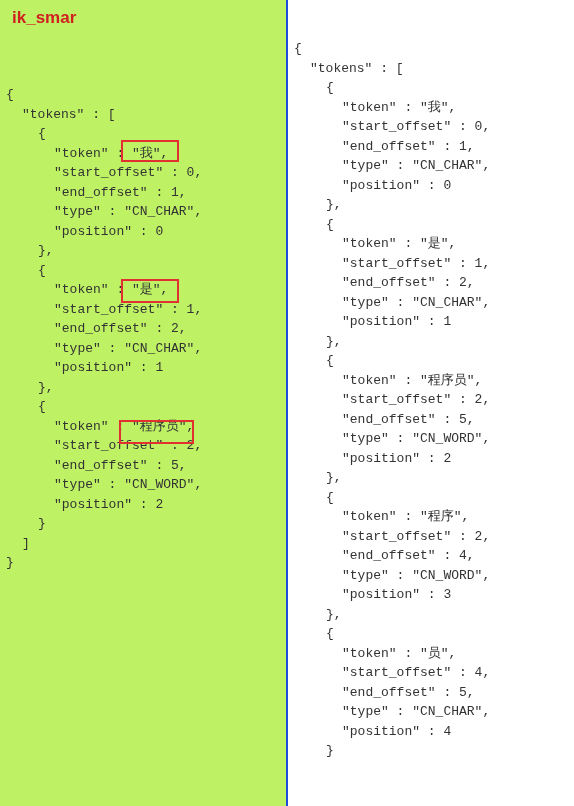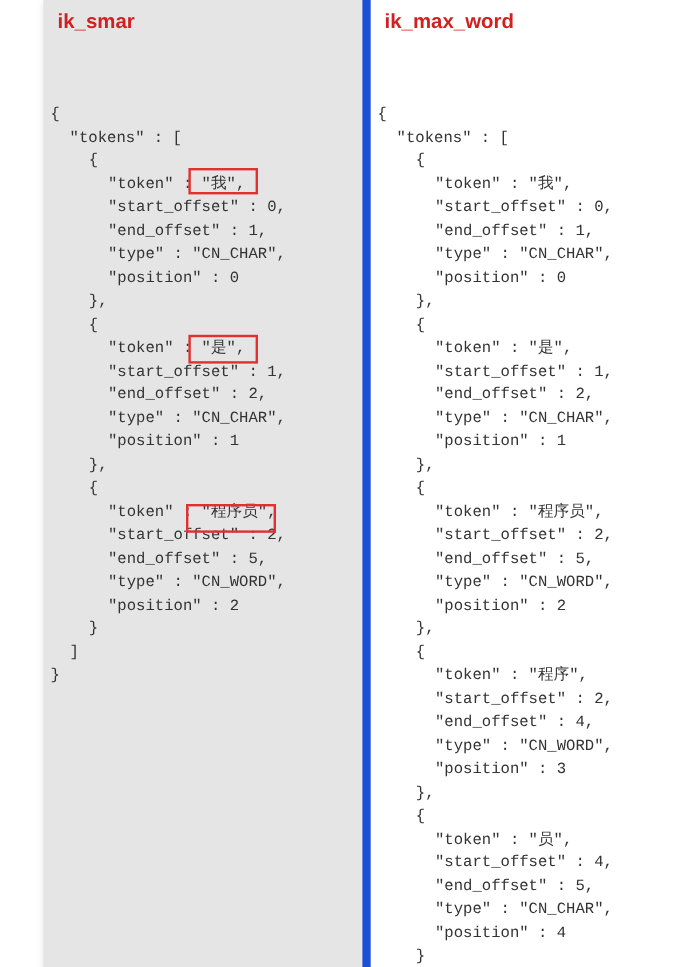--- a/index.html
+++ b/index.html
@@ -13,24 +13,23 @@
       display: flex;
       width: 574px;
       height: 806px;
     }
     .panel {
       flex: 1;
       padding: 0;
       position: relative;
     }
     .panel-left {
-      border-right: 7px solid #1d4ed8;
+      border-right: 2px solid #1d4ed8;
       filter: drop-shadow(0 2px 3px rgba(0,0,0,0.1));
-      background: #e5e5e5;
-      margin-left: 36px;
+      background: #bef264;
     }
     .panel-right {
       background: #fff;
     }
     .title {
       color: #d02020;
       font-weight: bold;
       font-size: 17px;
       padding: 8px 12px 18px 12px;
       font-family: Arial, sans-serif;
@@ -62,16 +61,15 @@
 <div class="panel panel-left">
   <div class="title">ik_smar</div>
   <div class="code-area" id="left-code">
   <span class="line brace-1">{</span><span class="line brace-2">"tokens" : [</span><span class="line brace-3">{</span><span class="line brace-4">"token" : "我",</span><span class="line brace-4">"start_offset" : 0,</span><span class="line brace-4">"end_offset" : 1,</span><span class="line brace-4">"type" : "CN_CHAR",</span><span class="line brace-4">"position" : 0</span><span class="line brace-3">},</span><span class="line brace-3">{</span><span class="line brace-4">"token" : "是",</span><span class="line brace-4">"start_offset" : 1,</span><span class="line brace-4">"end_offset" : 2,</span><span class="line brace-4">"type" : "CN_CHAR",</span><span class="line brace-4">"position" : 1</span><span class="line brace-3">},</span><span class="line brace-3">{</span><span class="line brace-4">"token" : "程序员",</span><span class="line brace-4">"start_offset" : 2,</span><span class="line brace-4">"end_offset" : 5,</span><span class="line brace-4">"type" : "CN_WORD",</span><span class="line brace-4">"position" : 2</span><span class="line brace-3">}</span><span class="line brace-2">]</span><span class="line brace-1">}</span></div>
 <div class="highlight-box" style="top: 140px; left: 121px; width: 58px; height: 22px;"></div>
     <div class="highlight-box" style="top: 279px; left: 121px; width: 58px; height: 24px;"></div>
     <div class="highlight-box" style="top: 420px; left: 119px; width: 75px; height: 24px;"></div>
   </div>
 
 <div class="panel panel-right">
-  <div class="title">ik_max_word</div>
   <div class="code-area" id="right-code">
   <span class="line brace-1">{</span><span class="line brace-2">"tokens" : [</span><span class="line brace-3">{</span><span class="line brace-4">"token" : "我",</span><span class="line brace-4">"start_offset" : 0,</span><span class="line brace-4">"end_offset" : 1,</span><span class="line brace-4">"type" : "CN_CHAR",</span><span class="line brace-4">"position" : 0</span><span class="line brace-3">},</span><span class="line brace-3">{</span><span class="line brace-4">"token" : "是",</span><span class="line brace-4">"start_offset" : 1,</span><span class="line brace-4">"end_offset" : 2,</span><span class="line brace-4">"type" : "CN_CHAR",</span><span class="line brace-4">"position" : 1</span><span class="line brace-3">},</span><span class="line brace-3">{</span><span class="line brace-4">"token" : "程序员",</span><span class="line brace-4">"start_offset" : 2,</span><span class="line brace-4">"end_offset" : 5,</span><span class="line brace-4">"type" : "CN_WORD",</span><span class="line brace-4">"position" : 2</span><span class="line brace-3">},</span><span class="line brace-3">{</span><span class="line brace-4">"token" : "程序",</span><span class="line brace-4">"start_offset" : 2,</span><span class="line brace-4">"end_offset" : 4,</span><span class="line brace-4">"type" : "CN_WORD",</span><span class="line brace-4">"position" : 3</span><span class="line brace-3">},</span><span class="line brace-3">{</span><span class="line brace-4">"token" : "员",</span><span class="line brace-4">"start_offset" : 4,</span><span class="line brace-4">"end_offset" : 5,</span><span class="line brace-4">"type" : "CN_CHAR",</span><span class="line brace-4">"position" : 4</span><span class="line brace-3">}</span></div>
 </div>
 
 </body></html>

